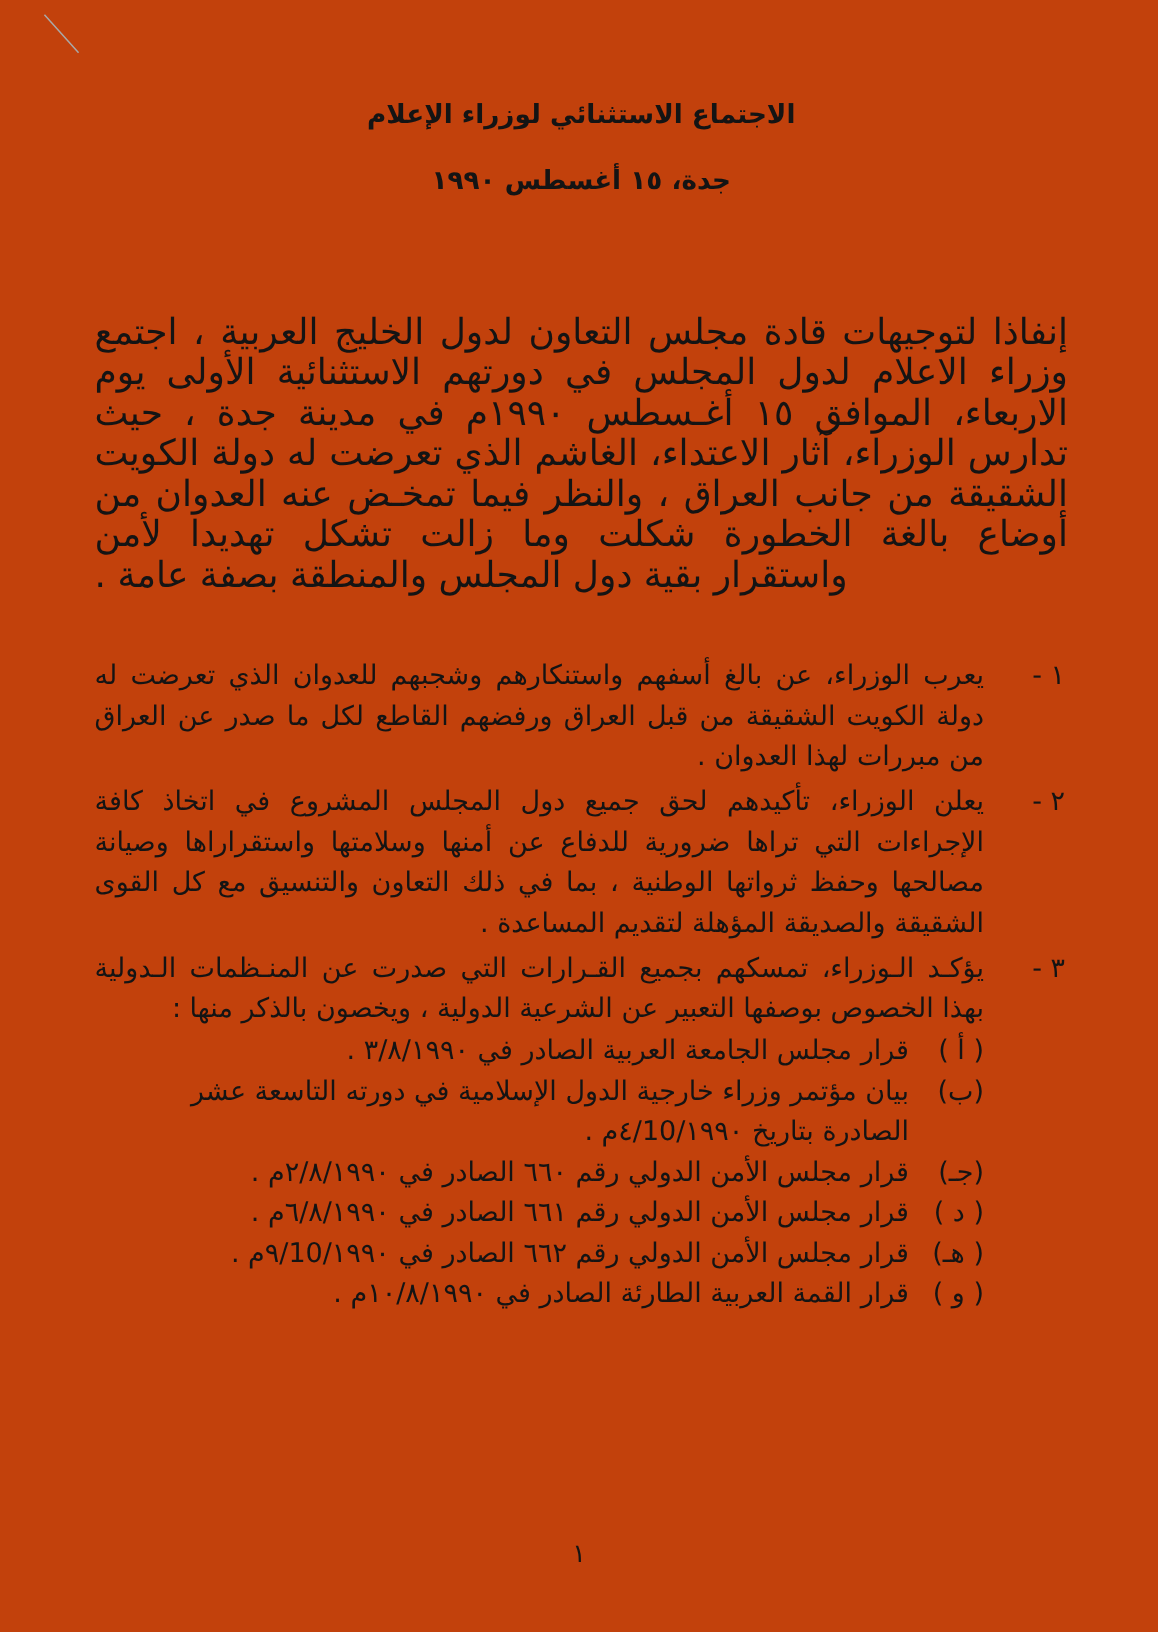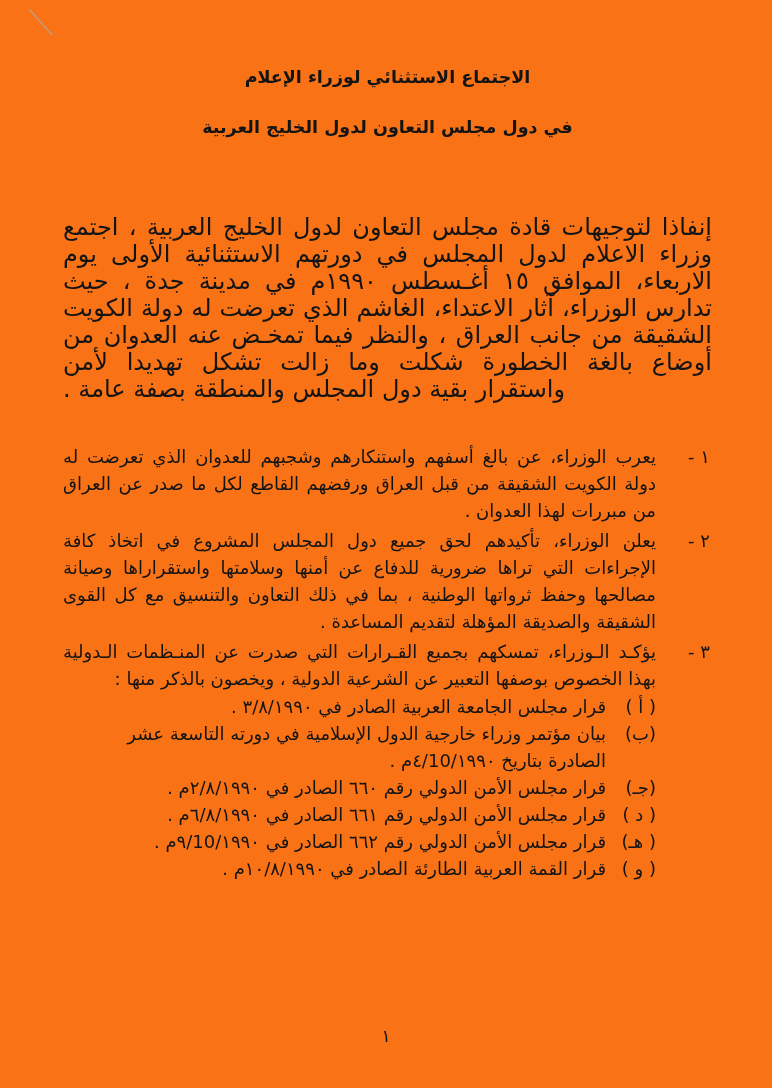--- a/index.html
+++ b/index.html
@@ -4,21 +4,21 @@
 <style>
   html, body {
     margin: 0;
     padding: 0;
     background: #ffffff;
   }
   .page {
     position: relative;
     width: 772px;
     height: 1088px;
-    background: #f97316;
+    background: #c2410c;
     overflow: hidden;
     font-family: "DejaVu Sans", sans-serif;
     color: #141414;
   }
   .corner-mark {
     position: absolute;
     top: 22px;
     left: 24px;
     width: 34px;
     height: 1px;
@@ -94,21 +94,21 @@
   }
 </style>
 </head>
 <body>
 
 <div class="page">
   <div class="corner-mark"></div>
 
   <div class="doc">
     <p class="title-line l1">الاجتماع الاستثنائي لوزراء الإعلام</p>
-    <p class="title-line l2">في دول مجلس التعاون لدول الخليج العربية</p>
+    <p class="title-line l3">جدة، ١٥ أغسطس ١٩٩٠</p>
 
     <p class="para p1">إنفاذا لتوجيهات قادة مجلس التعاون لدول الخليج العربية ، اجتمع وزراء الاعلام لدول المجلس في دورتهم الاستثنائية الأولى يوم الاربعاء، الموافق ١٥ أغـسطس ١٩٩٠م في مدينة جدة ، حيث تدارس الوزراء، آثار الاعتداء، الغاشم الذي تعرضت له دولة الكويت الشقيقة من جانب العراق ، والنظر فيما تمخـض عنه العدوان من أوضاع بالغة الخطورة شكلت وما زالت تشكل تهديدا لأمن واستقرار بقية دول المجلس والمنطقة بصفة عامة .</p>
 
     <div class="list">
 
       <div class="item">
         <span class="item-num">١ -</span>
         <div class="item-text">يعرب الوزراء، عن بالغ أسفهم واستنكارهم وشجبهم للعدوان الذي تعرضت له دولة الكويت الشقيقة من قبل العراق ورفضهم القاطع لكل ما صدر عن العراق من مبررات لهذا العدوان .</div>
       </div>
 

